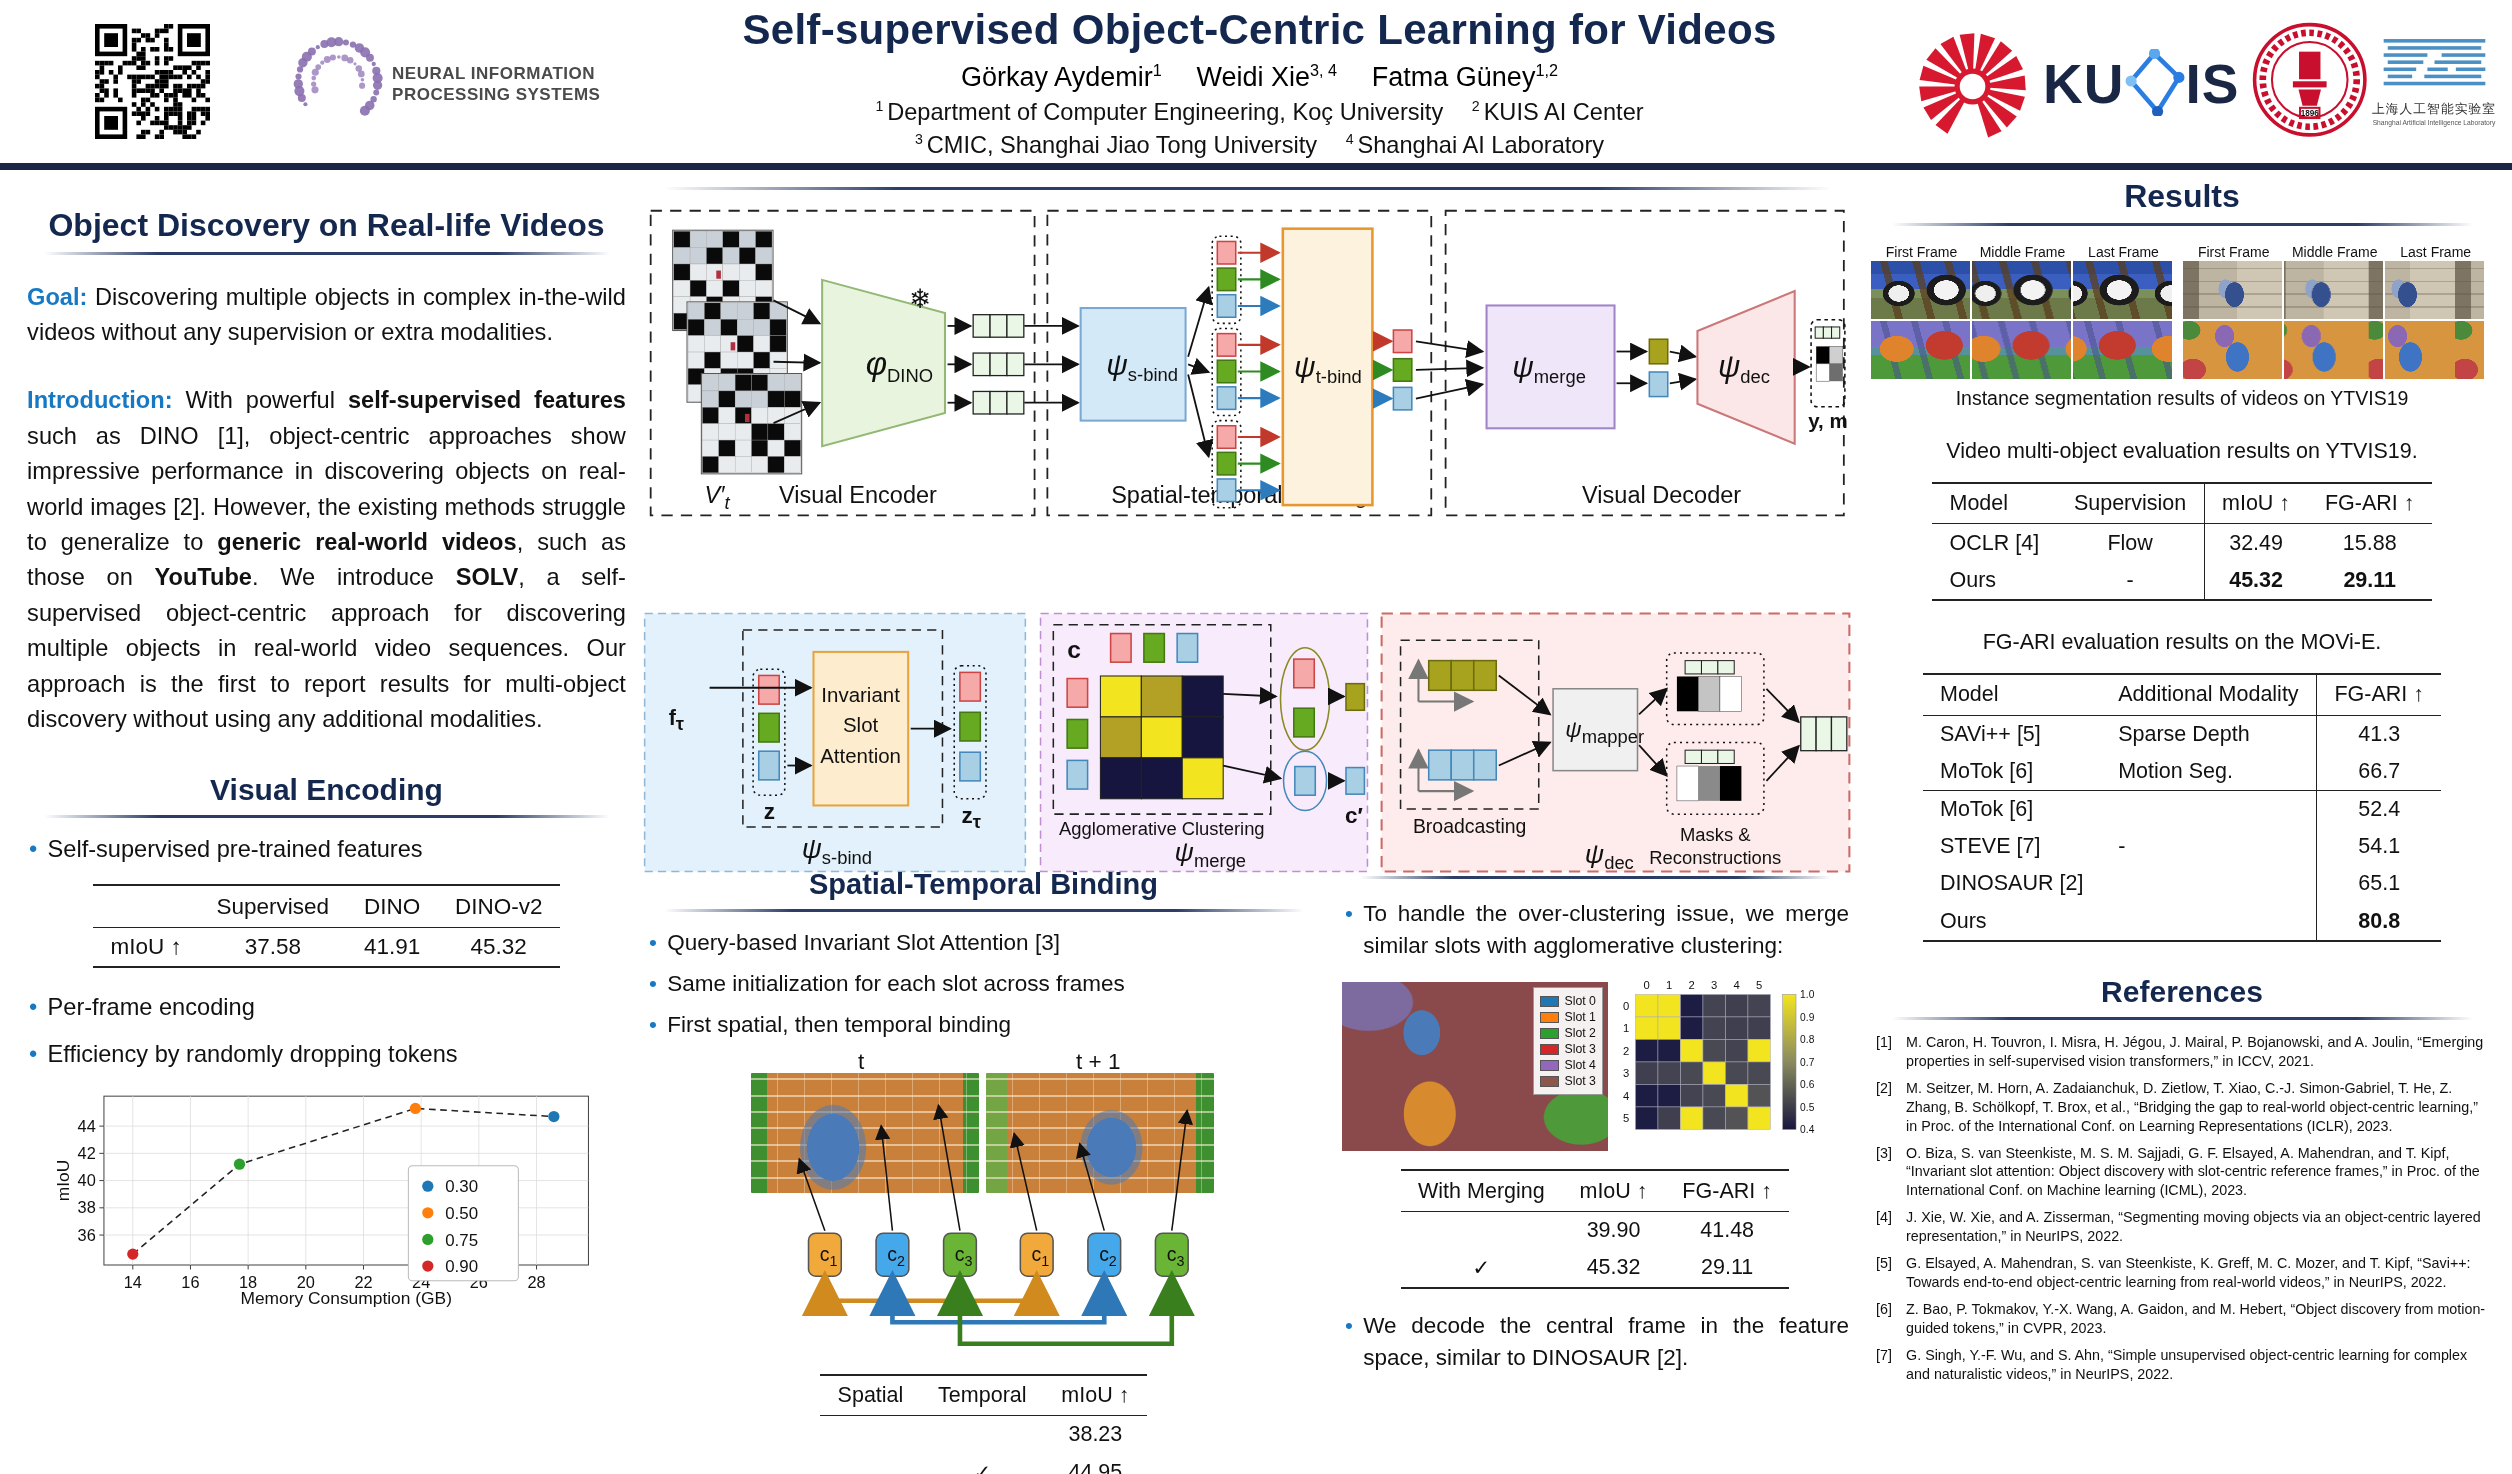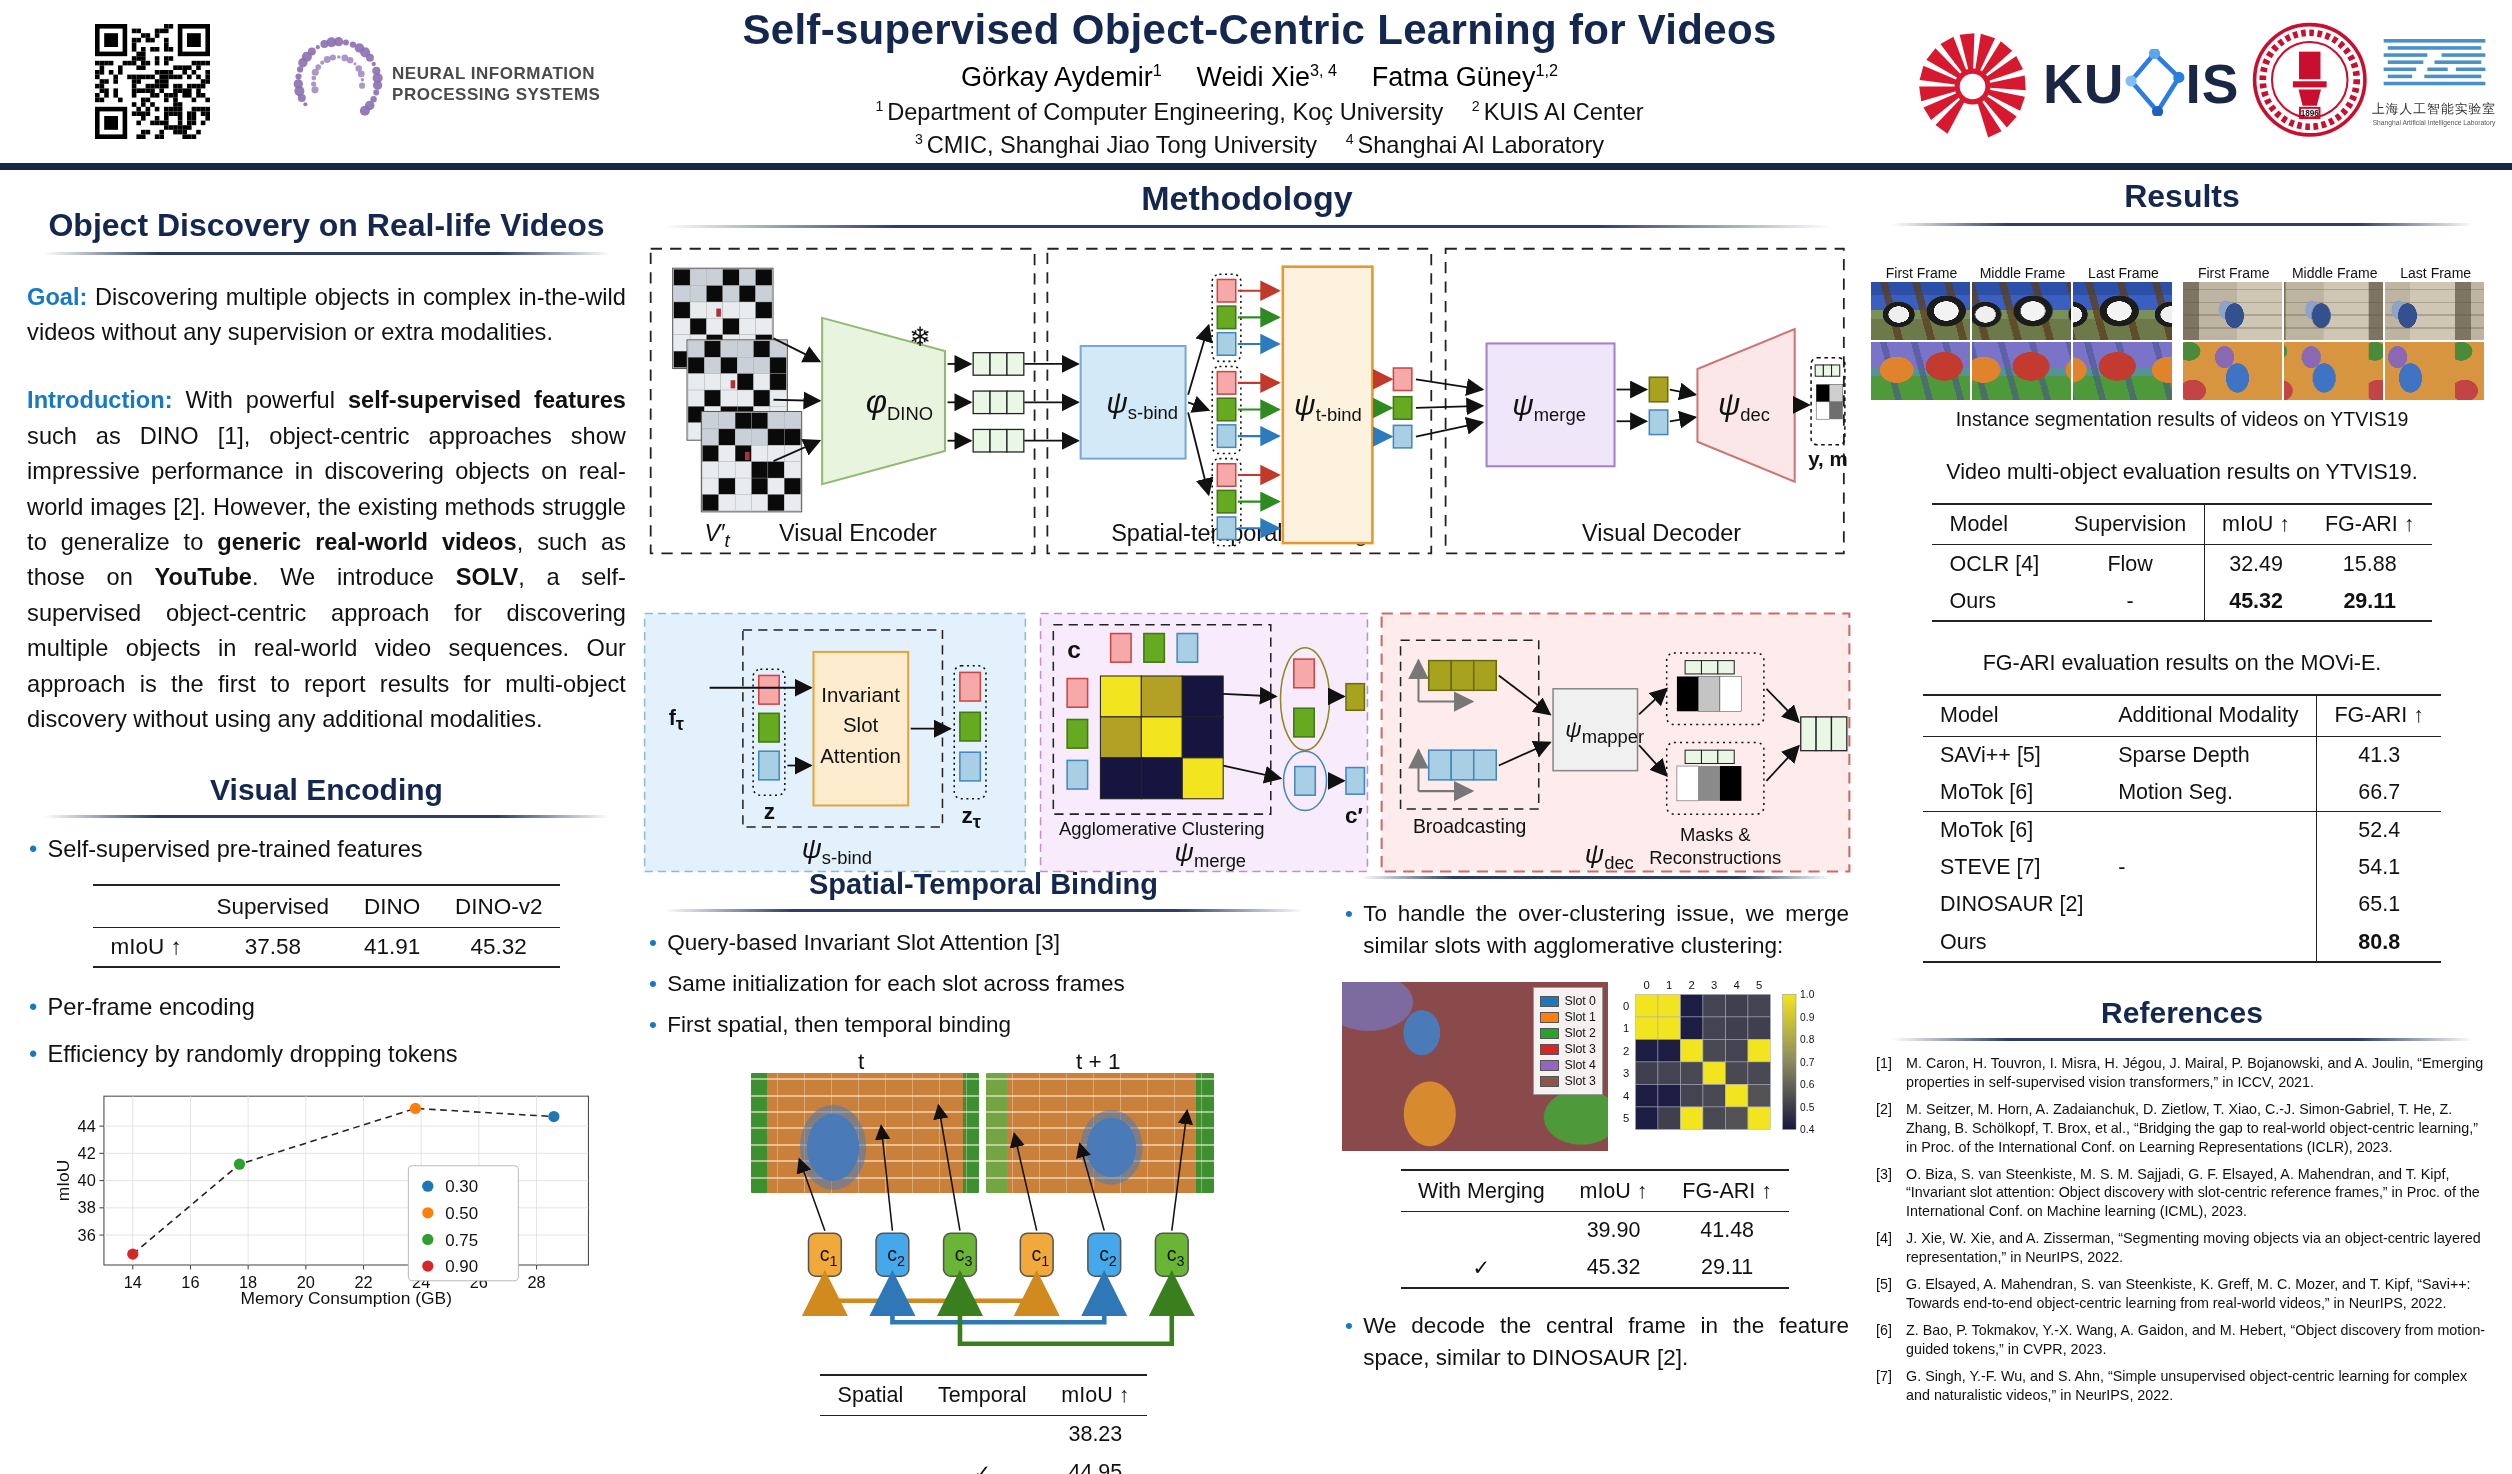--- a/index.html
+++ b/index.html
@@ -73,21 +73,21 @@
   #dsm-img{position:relative;width:266px;height:169px;background:
     radial-gradient(36px 44px at 30% 30%, #4a7ab8 0 50%, transparent 52%),
     radial-gradient(49px 61px at 33% 78%, #d88a2e 0 52%, transparent 54%),
     radial-gradient(67px 49px at 90% 80%, #4e9a3a 0 55%, transparent 57%),
     radial-gradient(87px 56px at 10% 12%, #7d6a9e 0 50%, transparent 52%),
     linear-gradient(120deg,#8a4a4c 0 100%);}
   #dsm-legend{position:absolute;right:5.1px;top:5.1px;background:rgba(255,255,255,.92);border:0.5px solid #999;padding:4.1px 6.1px;}
   .leg-row{display:flex;align-items:center;font-size:12.3px;margin:2px 0;}
   .leg-chip{width:17.4px;height:9.2px;margin-right:5.1px;border:0.5px solid #555;}
   
-  .res-group{display:inline-block;vertical-align:top;margin-top:21px;}
+  .res-group{display:inline-block;vertical-align:top;}
   .res-labels{display:flex;}
   .res-labels div{width:101px;text-align:center;font-size:14px;}
   .res-row{display:flex;margin-top:1.5px;}
   .res-frame{width:99px;height:58px;margin-right:2px;}
   .f-panda{background:
     radial-gradient(37px 29px at 76% 50%, #f3f3f3 0 33%, #1c1c1c 34% 52%, transparent 54%),
     radial-gradient(29px 23px at 28% 56%, #efefef 0 35%, #1c1c1c 36% 54%, transparent 56%),
     repeating-linear-gradient(75deg, transparent 0 23.6px, rgba(90,62,30,.75) 23.6px 31px),
     linear-gradient(180deg,#2c4fa8 0 22%,#3a5fc0 22% 48%,#7a8f5a 48% 64%,#6b7a48 64% 100%);}
   .f-panda-seg{background:
@@ -565,21 +565,20 @@
           <text x="762" y="254" font-size="33">0.50</text>
           <circle cx="728" cy="294" r="11" fill="#2ca02c"></circle>
           <text x="762" y="306" font-size="33">0.75</text>
           <circle cx="728" cy="346" r="11" fill="#d62728"></circle>
           <text x="762" y="358" font-size="33">0.90</text>
         </svg>
     </div>
   </div>
 
   <div id="col-mid">
-    <div class="sec-title" style="font-size:34px;">Methodology</div>
     <div class="sec-rule"></div>
 
     
     <svg id="pipe-svg" width="1208" height="338" viewBox="0 0 2360 660" style="margin-top:12.3px;">
       <defs>
         <marker id="mB" markerWidth="12" markerHeight="12" refX="9" refY="5" orient="auto">
             <path d="M0,0 L10,5 L0,10 Z" fill="#111"></path>
           </marker>
         <marker id="mR" markerWidth="12" markerHeight="12" refX="9" refY="5" orient="auto">
             <path d="M0,0 L10,5 L0,10 Z" fill="#c0392b"></path>

